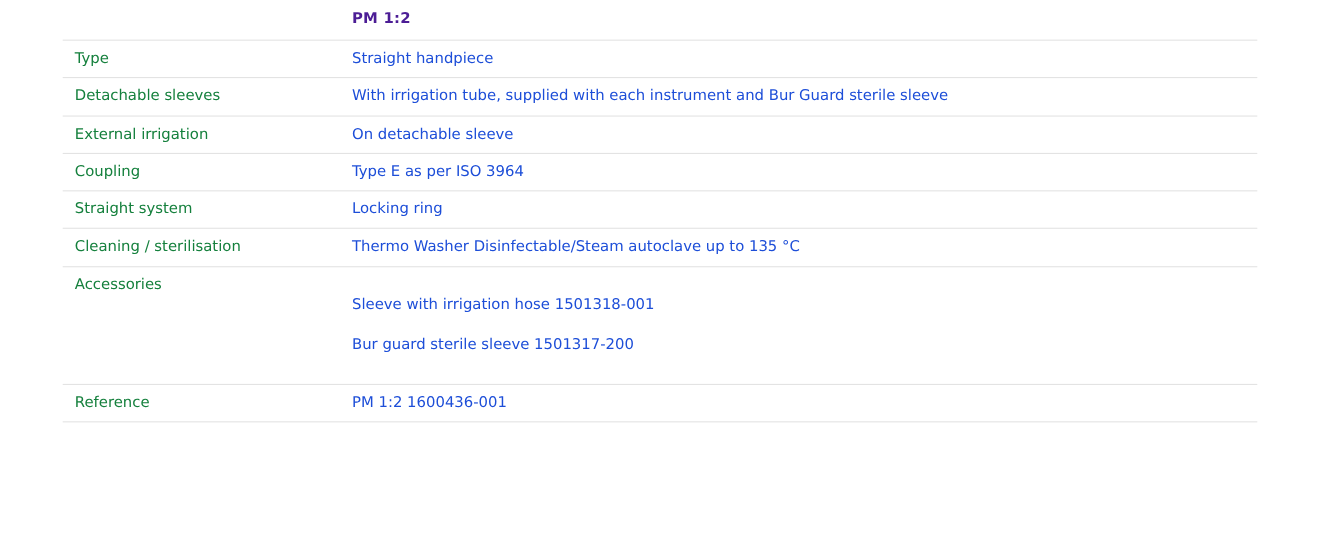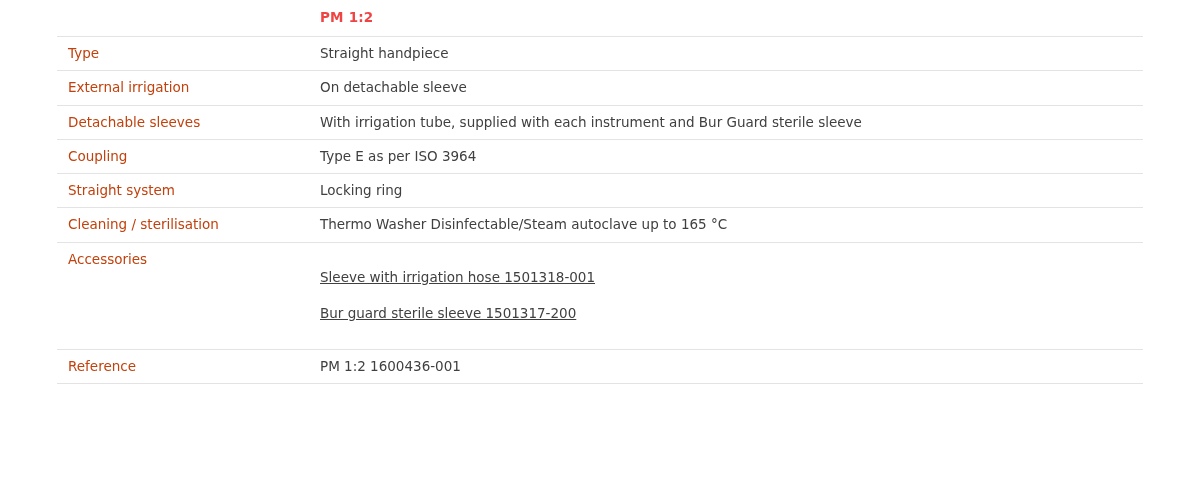--- a/index.html
+++ b/index.html
@@ -37,42 +37,42 @@
     font-size: 13.5px;
     line-height: 1.35;
   }
   table.spec tr.title-row td {
     border-bottom: 1px solid #e3e3e3;
     padding-top: 4px;
     padding-bottom: 10px;
   }
   .cell-label {
     padding-left: 11px !important;
-    color: #c2410c;
+    color: #15803d;
     font-size: 13.5px;
   }
   .cell-value {
     padding-left: 10px !important;
-    color: #404040;
+    color: #1d4ed8;
     font-size: 13.5px;
     white-space: pre-line;
   }
   .product-title {
-    color: #ef4444;
+    color: #4c1d95;
     font-size: 19px;
     font-weight: bold;
     letter-spacing: 0.2px;
     padding-left: 10px !important;
   }
   sup.fn {
     font-size: 9.5px;
     vertical-align: super;
     line-height: 0;
   }
-  .value-lines span { display: block; text-decoration: underline; }
+  .value-lines span { display: block; }
 </style>
 </head>
 <body>
 
 <div class="sheet">
 
   <table class="spec">
     <colgroup>
       <col class="c-label">
       <col class="c-value">
@@ -84,43 +84,43 @@
       </tr>
 
       <tr>
         <td class="cell-label">Type</td>
         <td class="cell-value">Straight handpiece</td>
       </tr>
 
 
 
       <tr>
-        <td class="cell-label">External irrigation</td>
-        <td class="cell-value">On detachable sleeve</td>
+        <td class="cell-label">Detachable sleeves</td>
+        <td class="cell-value">With irrigation tube, supplied with each instrument and Bur Guard sterile sleeve</td>
       </tr>
 
       <tr>
-        <td class="cell-label">Detachable sleeves</td>
-        <td class="cell-value">With irrigation tube, supplied with each instrument and Bur Guard sterile sleeve</td>
+        <td class="cell-label">External irrigation</td>
+        <td class="cell-value">On detachable sleeve</td>
       </tr>
 
       <tr>
         <td class="cell-label">Coupling</td>
         <td class="cell-value">Type E as per ISO 3964</td>
       </tr>
 
       <tr>
         <td class="cell-label">Straight system</td>
         <td class="cell-value">Locking ring</td>
       </tr>
 
 
       <tr>
         <td class="cell-label">Cleaning / sterilisation</td>
-        <td class="cell-value">Thermo Washer Disinfectable/Steam autoclave up to 165 °C</td>
+        <td class="cell-value">Thermo Washer Disinfectable/Steam autoclave up to 135 °C</td>
       </tr>
 
 
       <tr>
         <td class="cell-label">Accessories</td>
         <td class="cell-value value-lines">
           <span>Sleeve with irrigation hose 1501318-001</span>
           <span>Bur guard sterile sleeve 1501317-200</span>
         </td>
       </tr>

